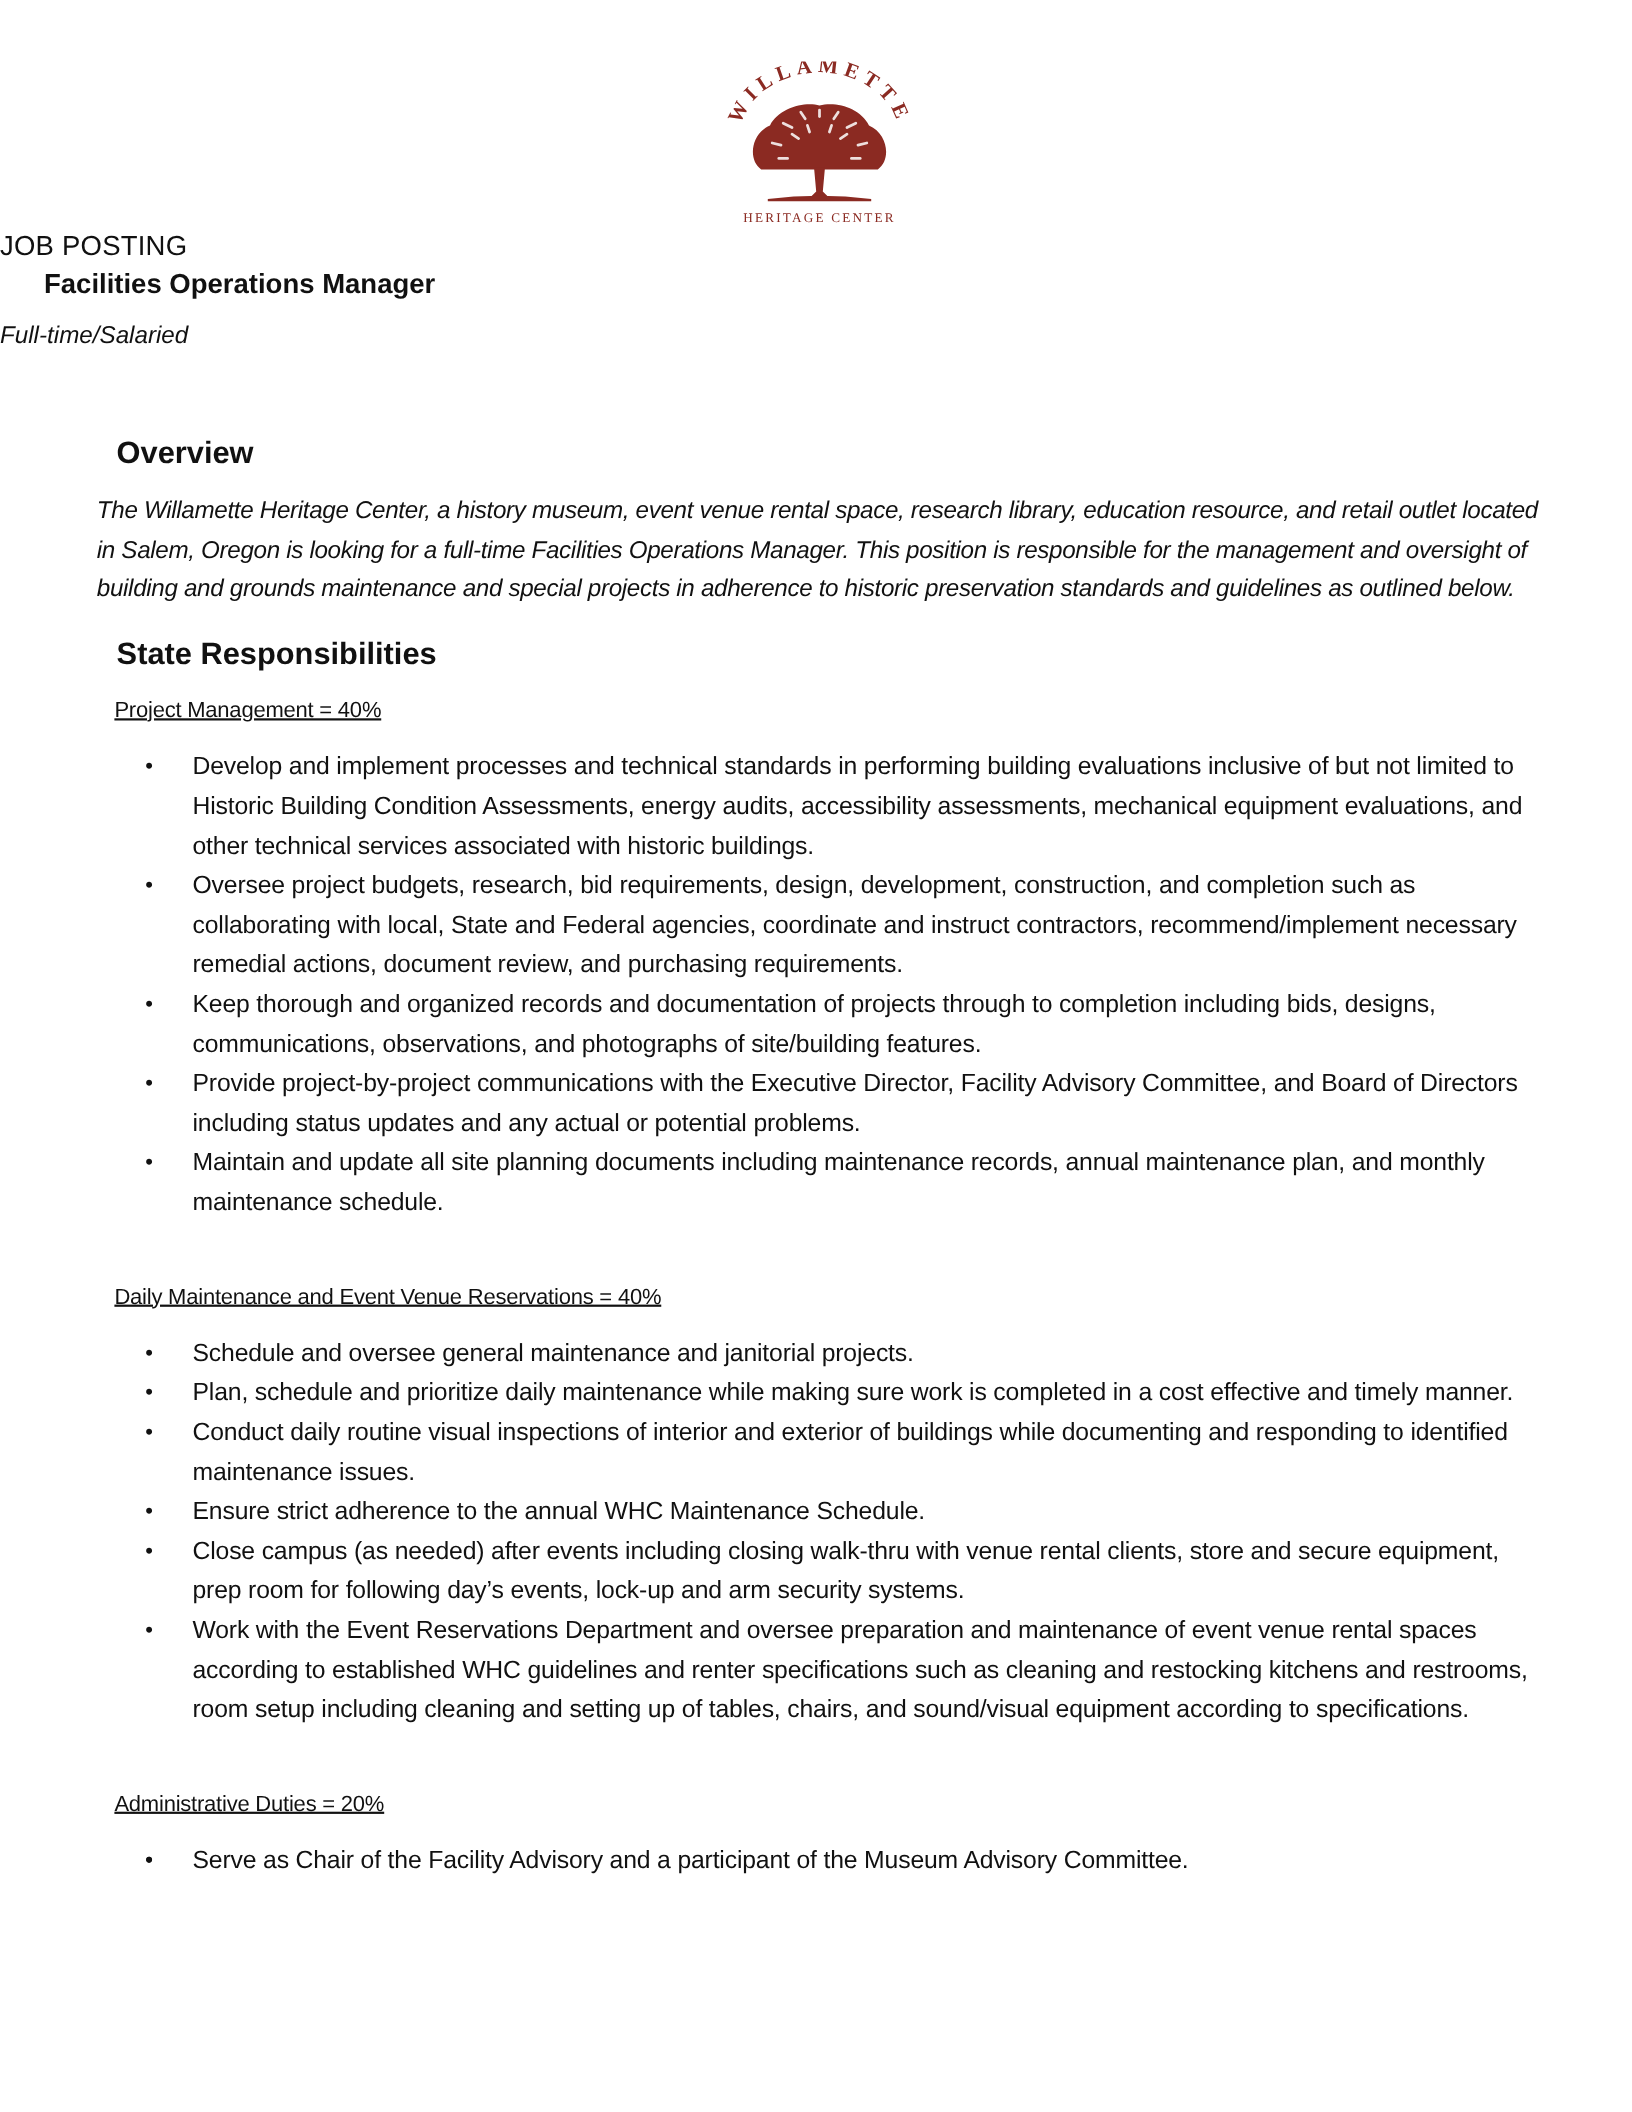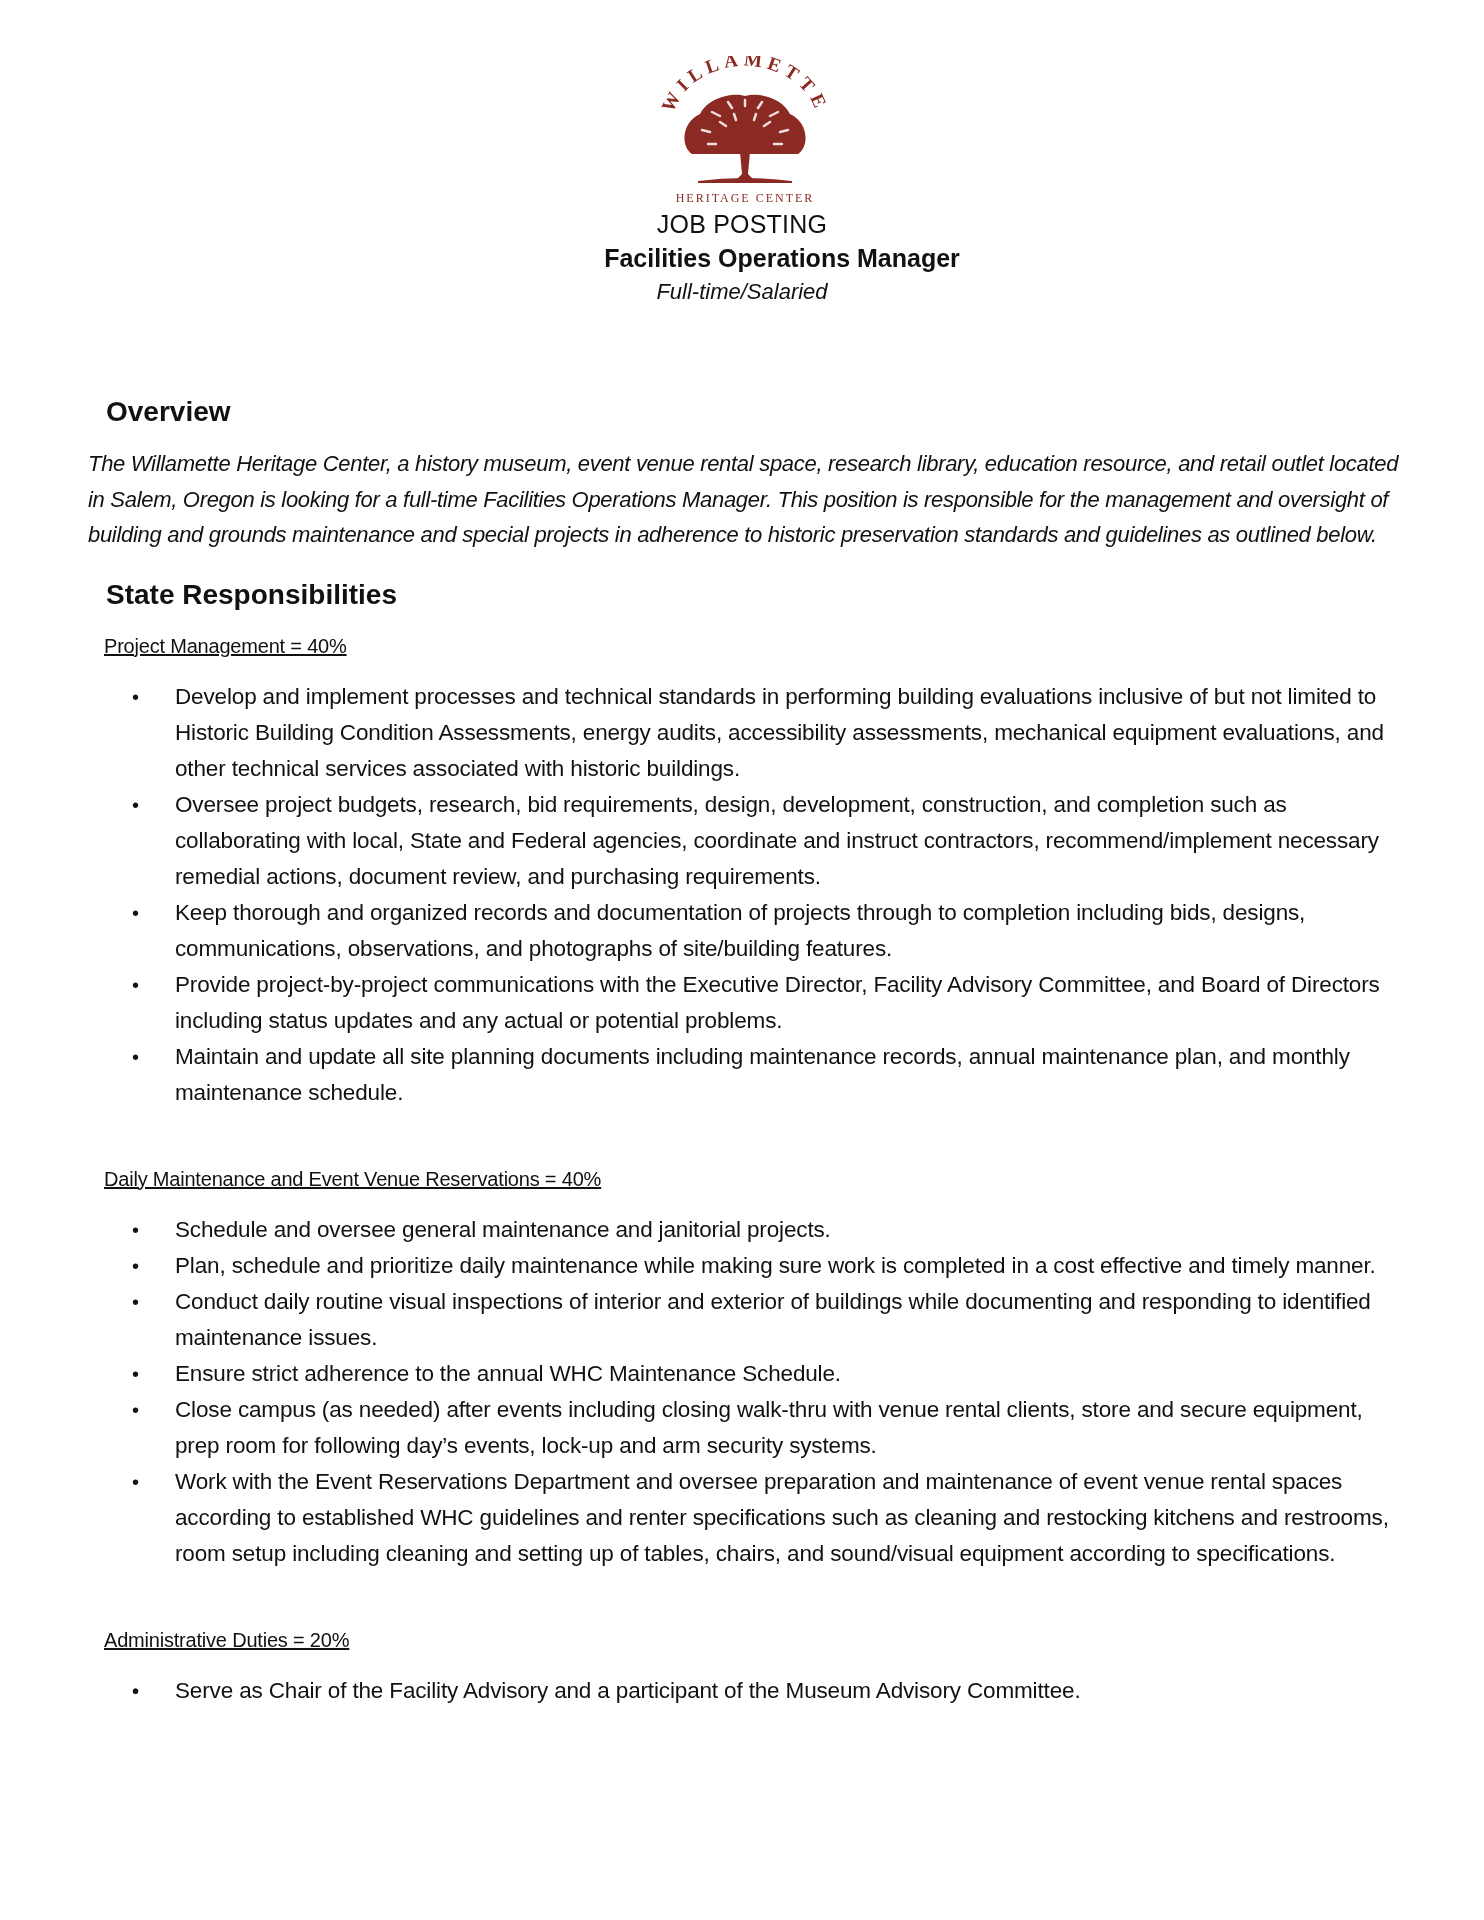--- a/index.html
+++ b/index.html
@@ -3,24 +3,24 @@
 <meta charset="utf-8">
 <style>
   html, body { margin: 0; padding: 0; background: #ffffff; }
   body {
     width: 1484px; height: 1920px; position: relative; overflow: hidden;
     font-family: "Liberation Sans", "DejaVu Sans", sans-serif;
     color: #111111;
   }
   .logo { position: absolute; left: 650px; top: 56px; width: 190px; height: 150px; }
   .logo svg { width: 190px; height: 150px; display: block; }
-  .header-block { position: absolute; left: 0; width: 1484px; text-align: center; }
+  .header-block { position: absolute; left: 0; width: 1484px; }
   .job-posting { top: 210px; font-size: 25px; letter-spacing: 0.2px; }
   .job-title { top: 244px; font-size: 25px; font-weight: bold; padding-left: 40px; }
-  .job-type { top: 279px; font-size: 22px; font-style: italic; }
+  .job-type { top: 292px; font-size: 22px; font-style: italic; }
 
   .content { position: absolute; left: 88px; top: 378px; width: 1320px; }
   h2 { font-size: 28px; font-weight: bold; margin: 18px; line-height: 32px; }
   .overview-text { font-style: italic; font-size: 22px; line-height: 35.5px; margin: 0; letter-spacing: -0.3px; }
   .core-h { margin-top: 26px; }
   .subhead { font-size: 20px; text-decoration: underline; line-height: 34px; margin: 16px; letter-spacing: -0.2px; }
   ul { margin: 0; padding: 0; list-style: none; }
   li { position: relative; padding-left: 87px; font-size: 22.5px; line-height: 36px; letter-spacing: -0.15px; }
   li .bullet { position: absolute; left: 44px; top: 0; font-size: 20px; }
   .gap { height: 35px; }

